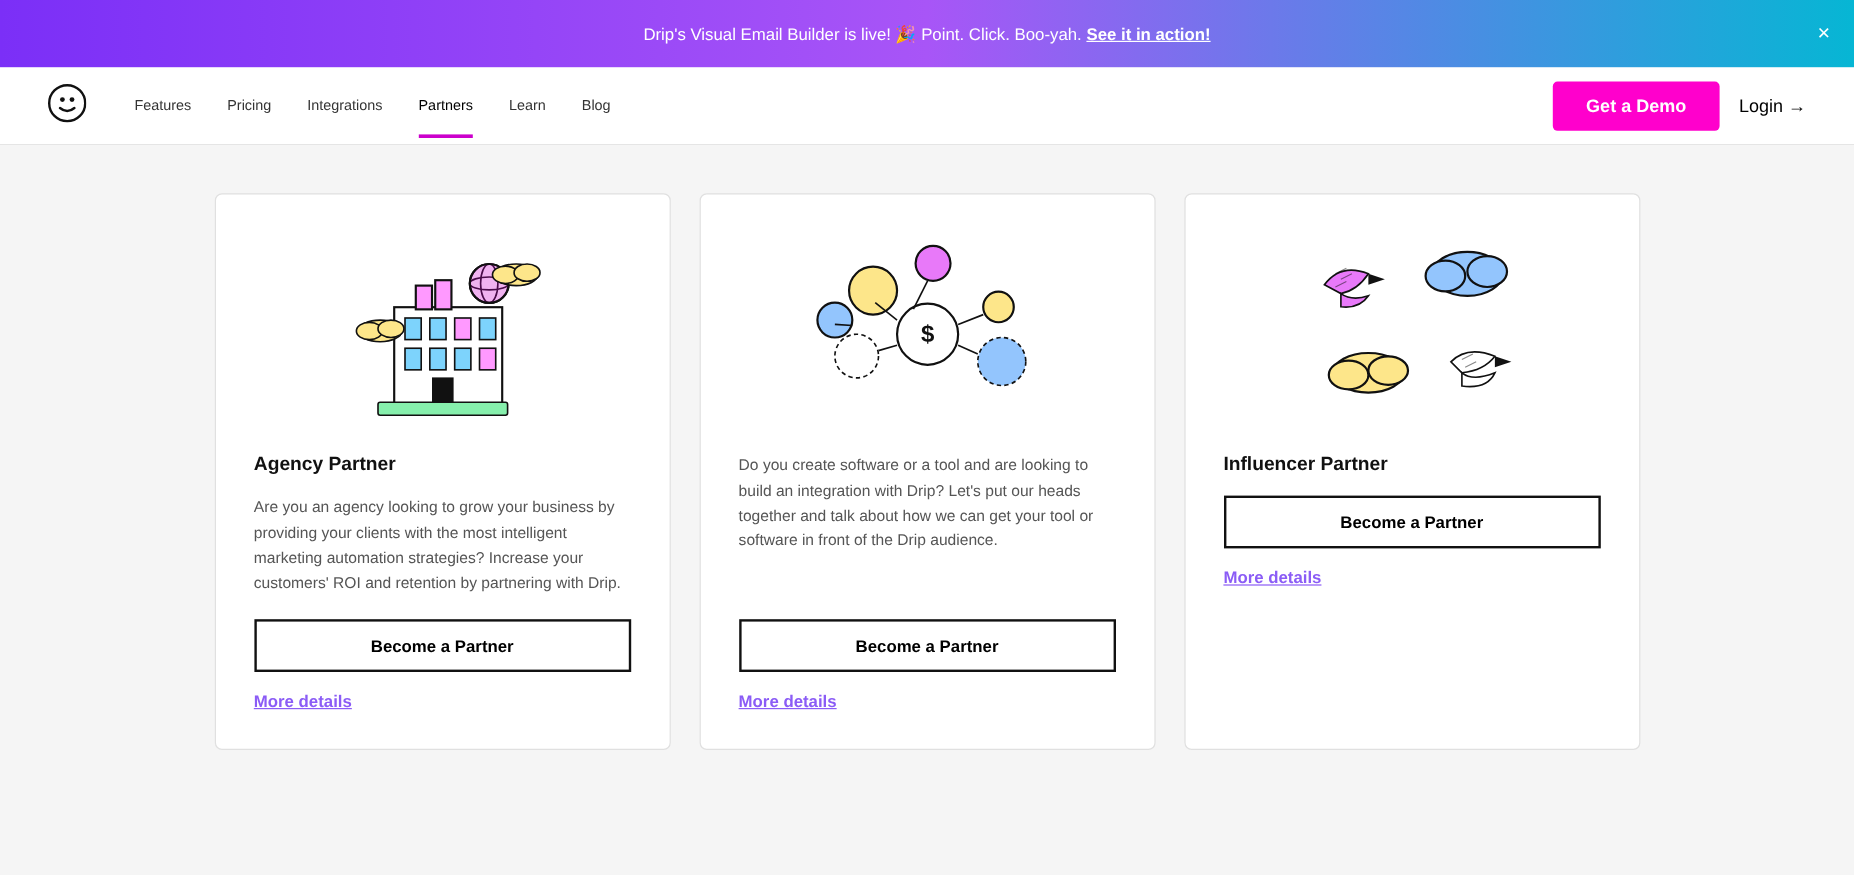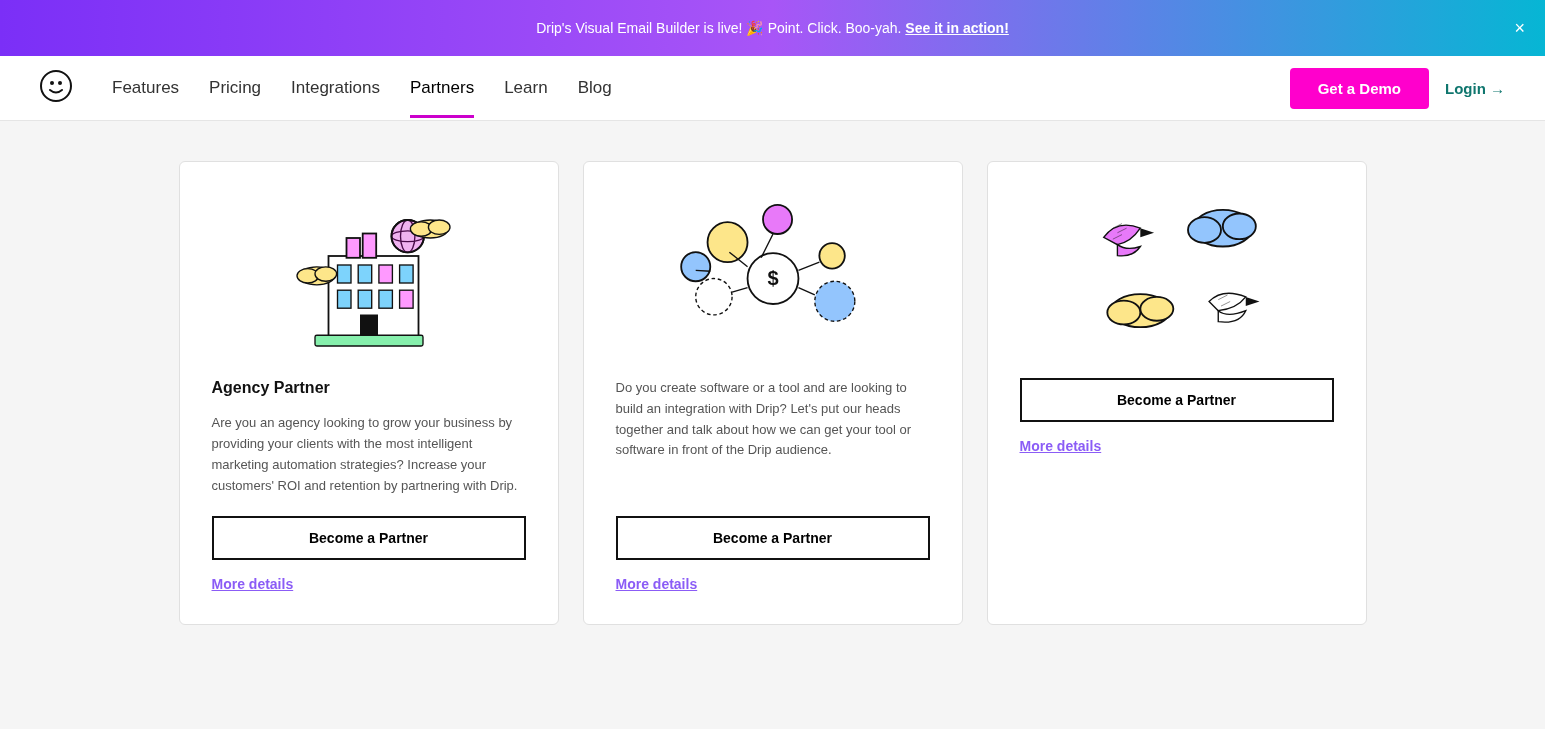--- a/index.html
+++ b/index.html
@@ -44,21 +44,21 @@
       height: 32px;
     }
     .nav-links {
       display: flex;
       gap: 30px;
       flex: 1;
     }
     .nav-link {
       text-decoration: none;
       color: #333;
-      font-size: 17px;
+      font-size: 12px;
       font-weight: 500;
       padding: 20px 0;
       position: relative;
     }
     .nav-link.active {
       color: #000;
     }
     .nav-link.active::after {
       content: '';
       position: absolute;
@@ -77,23 +77,23 @@
       background: #ff00cc;
       color: white;
       border: none;
       padding: 12px 28px;
       border-radius: 4px;
       font-size: 15px;
       font-weight: 600;
       cursor: pointer;
     }
     .btn-login {
-      color: #0f766e;
+      color: #000000;
       font-size: 15px;
-      font-weight: 700;
+      font-weight: 400;
       text-decoration: none;
       display: flex;
       align-items: center;
       gap: 4px;
     }
 
     
     .main {
       padding: 40px 60px;
       background: #f5f5f5;
@@ -303,18 +303,19 @@
 
           <path d="M155 110 Q170 95 195 105 Q185 118 165 120 Z" fill="white" stroke="#111" stroke-width="1.5"></path>
           <path d="M165 120 Q175 128 195 120 Q188 135 165 132 Z" fill="white" stroke="#111" stroke-width="1.5"></path>
 
           <polygon points="195,105 210,110 195,115" fill="#111"></polygon>
 
           <line x1="165" y1="108" x2="175" y2="103" stroke="#111" stroke-width="1" opacity="0.5"></line>
           <line x1="168" y1="115" x2="178" y2="110" stroke="#111" stroke-width="1" opacity="0.5"></line>
         </svg>
       </div>
+      <h2 class="card-title">Influencer Partner</h2>
       <button class="btn-partner">Become a Partner</button>
       <a class="more-details" href="#">More details</a>
     </div>
 
   </div>
 </div>
 
 </body></html>

